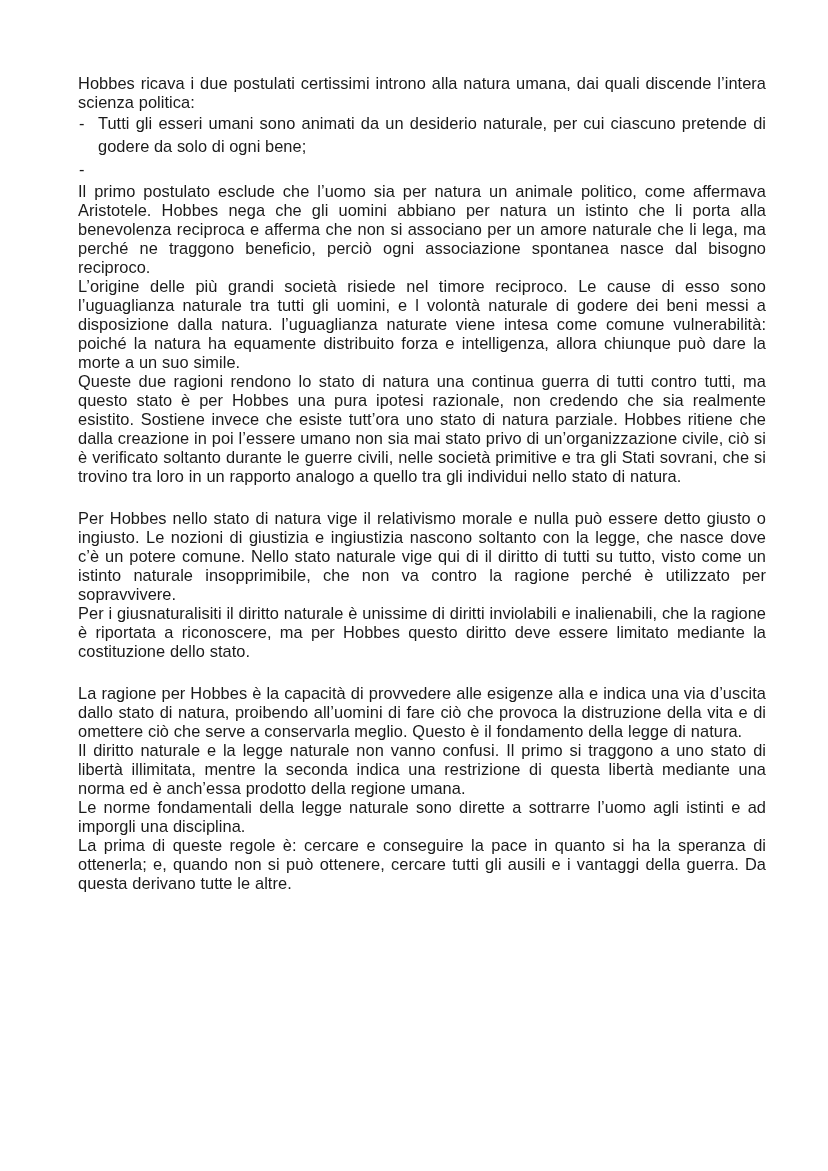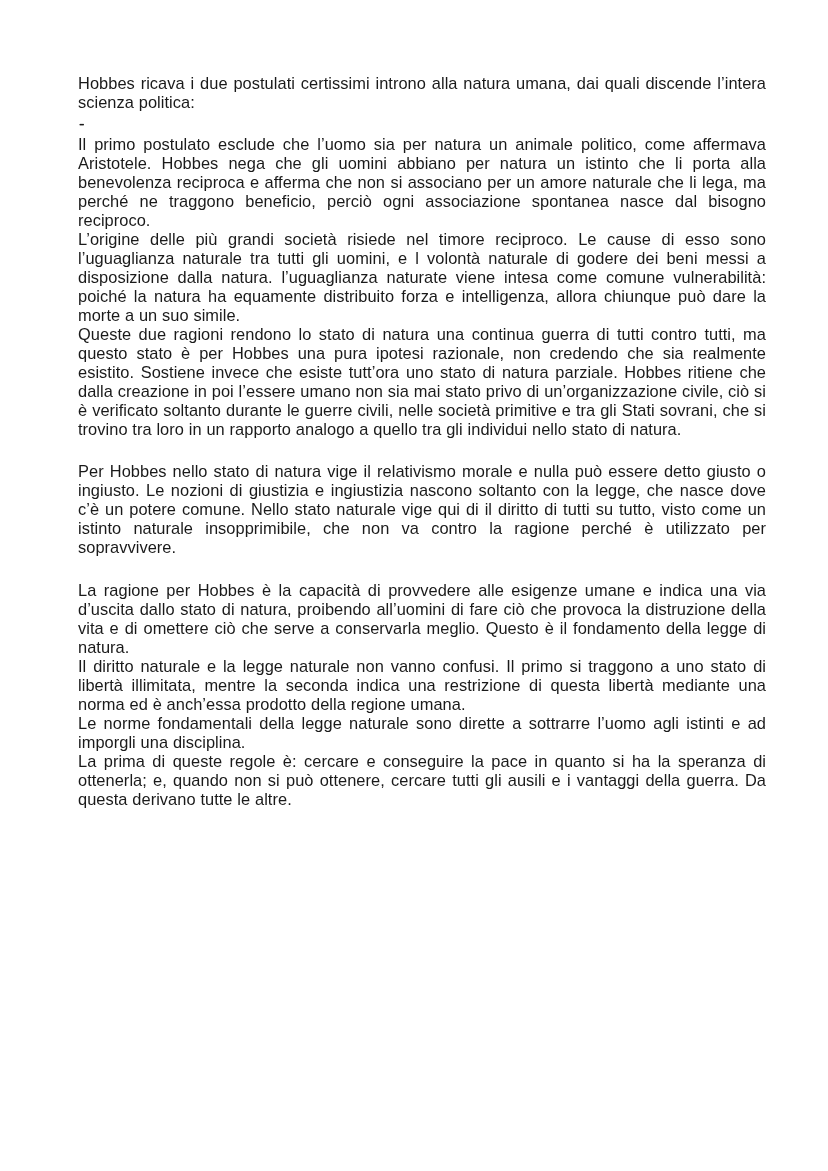--- a/index.html
+++ b/index.html
@@ -67,44 +67,46 @@
 <body>
 
 <div class="page">
   <div class="content">
 
     <div class="block">
       <p class="para">Hobbes ricava i due postulati certissimi introno alla natura umana, dai quali discende l’intera scienza politica:</p>
       <ul class="bullet-list">
         <li class="bullet-item">
           <span class="dash">-</span>
+          <span>Tutti gli esseri umani sono animati da un desiderio naturale, per cui ciascuno pretende di godere da solo di ogni bene;</span>
         </li>
         <li class="bullet-item">
           <span class="dash">-</span>
         </li>
       </ul>
     </div>
 
     <div class="gap"></div>
 
     <div class="block">
       <p class="para">Il primo postulato esclude che l’uomo sia per natura un animale politico, come affermava Aristotele. Hobbes nega che gli uomini abbiano per natura un istinto che li porta alla benevolenza reciproca e afferma che non si associano per un amore naturale che li lega, ma perché ne traggono beneficio, perciò ogni associazione spontanea nasce dal bisogno reciproco.</p>
       <p class="para">L’origine delle più grandi società risiede nel timore reciproco. Le cause di esso sono l’uguaglianza naturale tra tutti gli uomini, e l volontà naturale di godere dei beni messi a disposizione dalla natura. l’uguaglianza naturate viene intesa come comune vulnerabilità: poiché la natura ha equamente distribuito forza e intelligenza, allora chiunque può dare la morte a un suo simile.</p>
       <p class="para">Queste due ragioni rendono lo stato di natura una continua guerra di tutti contro tutti, ma questo stato è per Hobbes una pura ipotesi razionale, non credendo che sia realmente esistito. Sostiene invece che esiste tutt’ora uno stato di natura parziale. Hobbes ritiene che dalla creazione in poi l’essere umano non sia mai stato privo di un’organizzazione civile, ciò si è verificato soltanto durante le guerre civili, nelle società primitive e tra gli Stati sovrani, che si trovino tra loro in un rapporto analogo a quello tra gli individui nello stato di natura.</p>
     </div>
 
     <div class="gap"></div>
 
     <div class="block">
       <p class="para">Per Hobbes nello stato di natura vige il relativismo morale e nulla può essere detto giusto o ingiusto. Le nozioni di giustizia e ingiustizia nascono soltanto con la legge, che nasce dove c’è un potere comune. Nello stato naturale vige qui di il diritto di tutti su tutto, visto come un istinto naturale insopprimibile, che non va contro la ragione perché è utilizzato per sopravvivere.</p>
+      <p class="para">Per i giusnaturalisiti il diritto naturale è unissime di diritti inviolabili e inalienabili, che la ragione è riportata a riconoscere, ma per Hobbes questo diritto deve essere limitato mediante la costituzione dello stato.</p>
     </div>
 
     <div class="gap"></div>
 
     <div class="block">
-      <p class="para">La ragione per Hobbes è la capacità di provvedere alle esigenze umane e indica una via d’uscita dallo stato di natura, proibendo all’uomini di fare ciò che provoca la distruzione della vita e di omettere ciò che serve a conservarla meglio. Questo è il fondamento della legge di natura.</p>
+      <p class="para">La ragione per Hobbes è la capacità di provvedere alle esigenze alla e indica una via d’uscita dallo stato di natura, proibendo all’uomini di fare ciò che provoca la distruzione della vita e di omettere ciò che serve a conservarla meglio. Questo è il fondamento della legge di natura.</p>
       <p class="para">Il diritto naturale e la legge naturale non vanno confusi. Il primo si traggono a uno stato di libertà illimitata, mentre la seconda indica una restrizione di questa libertà mediante una norma ed è anch’essa prodotto della regione umana.</p>
       <p class="para">Le norme fondamentali della legge naturale sono dirette a sottrarre l’uomo agli istinti e ad imporgli una disciplina.</p>
       <p class="para">La prima di queste regole è: cercare e conseguire la pace in quanto si ha la speranza di ottenerla; e, quando non si può ottenere, cercare tutti gli ausili e i vantaggi della guerra. Da questa derivano tutte le altre.</p>
     </div>
 
   </div>
 </div>
 
 </body></html>

